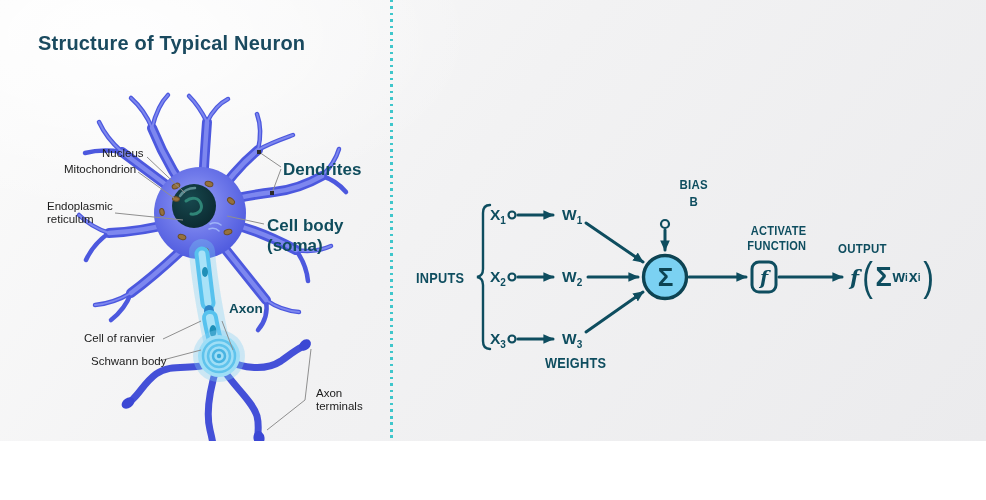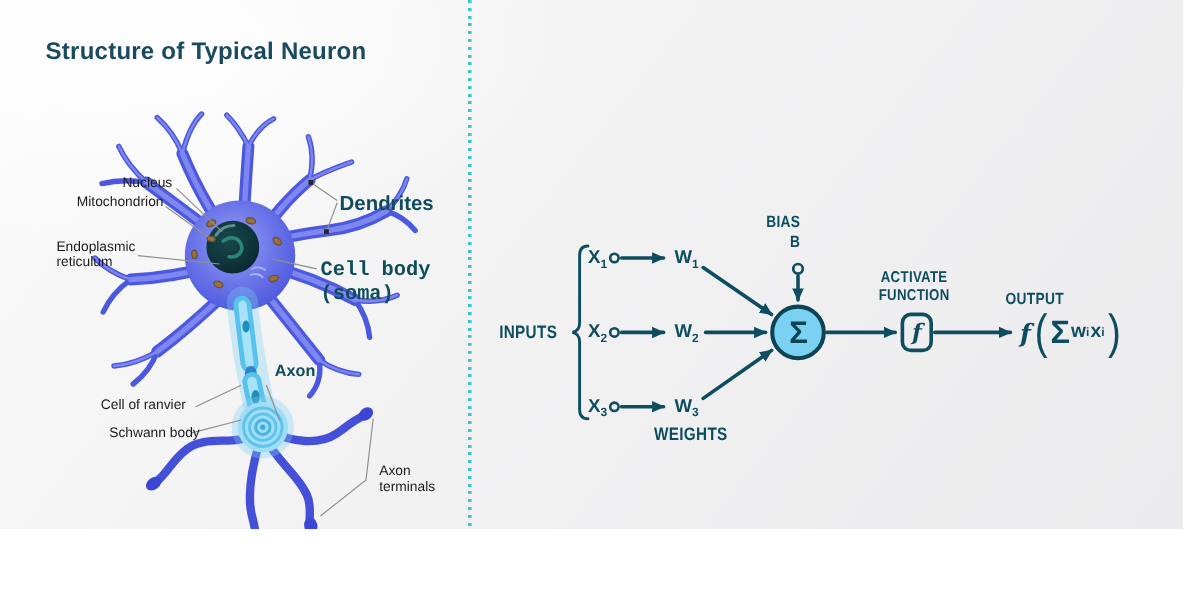--- a/index.html
+++ b/index.html
@@ -23,23 +23,23 @@
   .title.left-t{left:38px;top:32px;}
   .title.right-t{left:436px;top:32px;}
   .black-lbl{font-size:11.5px;color:#1b1b1b;}
   .teal-lbl{font-size:17px;font-weight:700;color:#0f4c5c;}
   .preline{white-space:pre-line;}
   .cond{display:inline-block;transform:scaleX(.85);transform-origin:left center;
         font-weight:800;color:#0e4d5f;letter-spacing:.3px;}
   .cond.center{transform-origin:center center;}
   .xw{position:absolute;font-size:15.5px;font-weight:800;color:#0e4d5f;}
   .xw .sub{font-size:10px;vertical-align:-4px;font-weight:800;}
-  .bias-lbl{position:absolute;left:609px;top:176px;width:60px;text-align:right;
+  .bias-lbl{position:absolute;left:664px;top:176px;width:60px;text-align:center;
         font-size:13.5px;line-height:17px;}
-  .actfn-lbl{position:absolute;left:712px;top:224px;width:100px;text-align:center;
+  .actfn-lbl{position:absolute;left:712px;top:224px;width:100px;text-align:right;
         font-size:13px;line-height:14.5px;}
   .weights-lbl{position:absolute;left:545px;top:354px;font-size:15px;}
   .inputs-lbl{position:absolute;left:416px;top:269px;font-size:15px;}
   .output-lbl{position:absolute;left:838px;top:241px;font-size:13.5px;}
   .sigma-sym{position:absolute;left:650px;top:261px;width:31px;height:32px;
         display:flex;align-items:center;justify-content:center;
         font-size:26px;font-weight:800;color:#0d4352;}
   .f-sym{position:absolute;left:752px;top:262px;width:24px;height:30px;
         display:flex;align-items:center;justify-content:center;
         font-family:"DejaVu Serif",serif;font-style:italic;font-weight:700;
@@ -249,21 +249,21 @@
     </g>
   </svg>
 
   <h1 class="title left-t">Structure of Typical Neuron</h1>
 
   <div class="lbl black-lbl" style="left:102px;top:147px;">Nucleus</div>
   <div class="lbl black-lbl" style="left:64px;top:163px;">Mitochondrion</div>
   <div class="lbl black-lbl preline" style="left:47px;top:200px;">Endoplasmic
 reticulum</div>
   <div class="lbl teal-lbl" style="left:283px;top:160px;">Dendrites</div>
-  <div class="lbl teal-lbl preline" style="left:267px;top:216px;font-family:Liberation Mono, monospace;">Cell body
+  <div class="lbl teal-lbl preline" style="left:267px;top:216px;">Cell body
 (soma)</div>
   <div class="lbl teal-lbl" style="left:229px;top:301px;font-size:13.5px;">Axon</div>
   <div class="lbl black-lbl" style="left:84px;top:332px;">Cell of ranvier</div>
   <div class="lbl black-lbl" style="left:91px;top:355px;">Schwann body</div>
   <div class="lbl black-lbl preline" style="left:316px;top:387px;">Axon
 terminals</div>
 
   <div class="lbl inputs-lbl"><span class="cond">INPUTS</span></div>
   <div class="lbl weights-lbl"><span class="cond">WEIGHTS</span></div>
   <div class="lbl bias-lbl"><span class="cond center preline">BIAS

